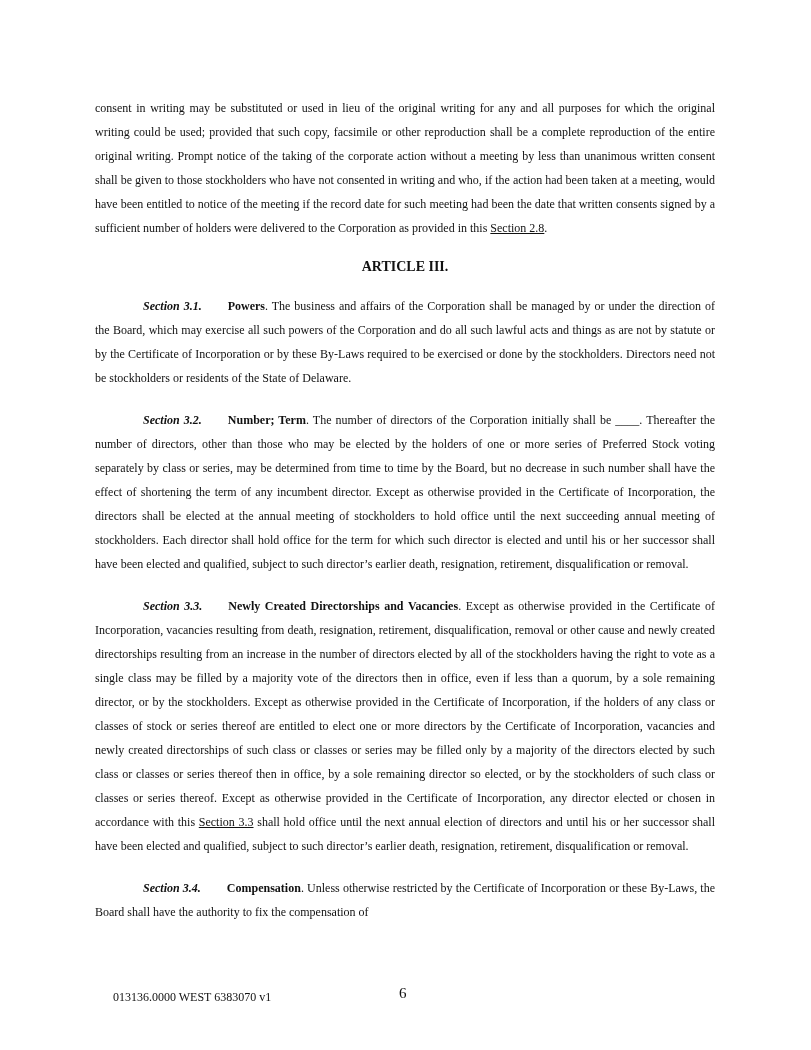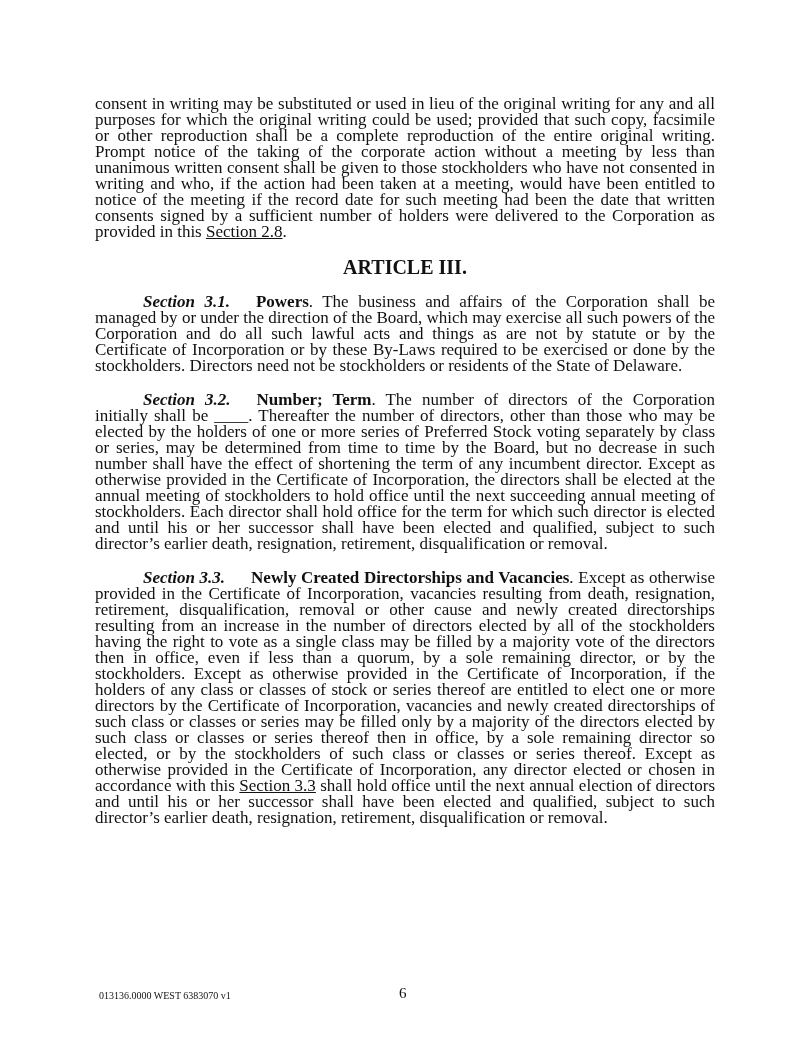--- a/index.html
+++ b/index.html
@@ -1,44 +1,45 @@
 <!DOCTYPE html>
 <html><head>
 <meta charset="utf-8">
 <style>
   html, body { margin: 0; padding: 0; background: #ffffff; }
   body { width: 811px; height: 1050px; position: relative; overflow: hidden;
          font-family: "Liberation Serif", serif; color: #111; }
   .page { position: absolute; left: 95px; top: 96px; width: 620px; }
-  p { margin: 0; font-size: 17px; line-height: 16px; text-align: justify; }
+  p { margin: 0; font-size: 12px; line-height: 24px; text-align: justify; }
   .para { margin-bottom: 18px; }
   .indent { text-indent: 48px; }
-  .heading { text-align: center; font-weight: bold; font-size: 20px; line-height: 18.2px; margin: 0; }
+  .heading { text-align: center; font-weight: bold; font-size: 14px; line-height: 18.2px; margin: 0; }
   .heading-block { margin-bottom: 18px; }
   .sec-num { font-weight: bold; font-style: italic; }
   .sec-title { font-weight: bold; font-family: Liberation Serif, serif; }
   .gap { display: inline-block; width: 26px; }
   .u { text-decoration: underline; }
-  .footer-id { position: absolute; left: 99px; top: 990px; font-size: 10px; font-family: "Liberation Serif", serif; }
+  .footer-id { position: absolute; left: 113px; top: 990px; font-size: 12px; font-family: "Liberation Serif", serif; }
   .page-num { position: absolute; left: 399px; top: 985px; font-size: 15px; font-family: "Liberation Serif", serif; }
 </style>
 </head>
 <body>
 
 <div class="page">
 
   <p class="para"><span>consent in writing may be substituted or used in lieu of the original writing for any and all purposes for which the original writing could be used; provided that such copy, facsimile or other reproduction shall be a complete reproduction of the entire original writing.  Prompt notice of the taking of the corporate action without a meeting by less than unanimous written consent shall be given to those stockholders who have not consented in writing and who, if the action had been taken at a meeting, would have been entitled to notice of the meeting if the record date for such meeting had been the date that written consents signed by a sufficient number of holders were delivered to the Corporation as provided in this </span><span class="u">Section 2.8</span><span>.</span></p>
 
   <div class="heading-block">
     <p class="heading">ARTICLE III.</p>
   </div>
 
   <p class="para indent"><span class="sec-num">Section 3.1.</span><span class="gap"></span><span class="sec-title">Powers</span><span>.  The business and affairs of the Corporation shall be managed by or under the direction of the Board, which may exercise all such powers of the Corporation and do all such lawful acts and things as are not by statute or by the Certificate of Incorporation or by these By-Laws required to be exercised or done by the stockholders. Directors need not be stockholders or residents of the State of Delaware.</span></p>
 
   <p class="para indent"><span class="sec-num">Section 3.2.</span><span class="gap"></span><span class="sec-title">Number; Term</span><span>.  The number of directors of the Corporation initially shall be ____.  Thereafter the number of directors, other than those who may be elected by the holders of one or more series of Preferred Stock voting separately by class or series, may be determined from time to time by the Board, but no decrease in such number shall have the effect of shortening the term of any incumbent director.  Except as otherwise provided in the Certificate of Incorporation, the directors shall be elected at the annual meeting of stockholders to hold office until the next succeeding annual meeting of stockholders.  Each director shall hold office for the term for which such director is elected and until his or her successor shall have been elected and qualified, subject to such director’s earlier death, resignation, retirement, disqualification or removal.</span></p>
 
   <p class="para indent"><span class="sec-num">Section 3.3.</span><span class="gap"></span><span class="sec-title">Newly Created Directorships and Vacancies</span><span>.  Except as otherwise provided in the Certificate of Incorporation, vacancies resulting from death, resignation, retirement, disqualification, removal or other cause and newly created directorships resulting from an increase in the number of directors elected by all of the stockholders having the right to vote as a single class may be filled by a majority vote of the directors then in office, even if less than a quorum, by a sole remaining director, or by the stockholders.  Except as otherwise provided in the Certificate of Incorporation, if the holders of any class or classes of stock or series thereof are entitled to elect one or more directors by the Certificate of Incorporation, vacancies and newly created directorships of such class or classes or series may be filled only by a majority of the directors elected by such class or classes or series thereof then in office, by a sole remaining director so elected, or by the stockholders of such class or classes or series thereof.  Except as otherwise provided in the Certificate of Incorporation, any director elected or chosen in accordance with this </span><span class="u">Section 3.3</span><span> shall hold office until the next annual election of directors and until his or her successor shall have been elected and qualified, subject to such director’s earlier death, resignation, retirement, disqualification or removal.</span></p>
 
+  <p class="para indent"><span class="sec-num">Section 3.4.</span><span class="gap"></span><span class="sec-title">Compensation</span><span>.   Unless otherwise restricted by the Certificate of Incorporation or these By-Laws, the Board shall have the authority to fix the compensation of</span></p>
 
 </div>
 
 <div class="footer-id">013136.0000 WEST 6383070 v1</div>
 <div class="page-num">6</div>
 
 </body></html>

